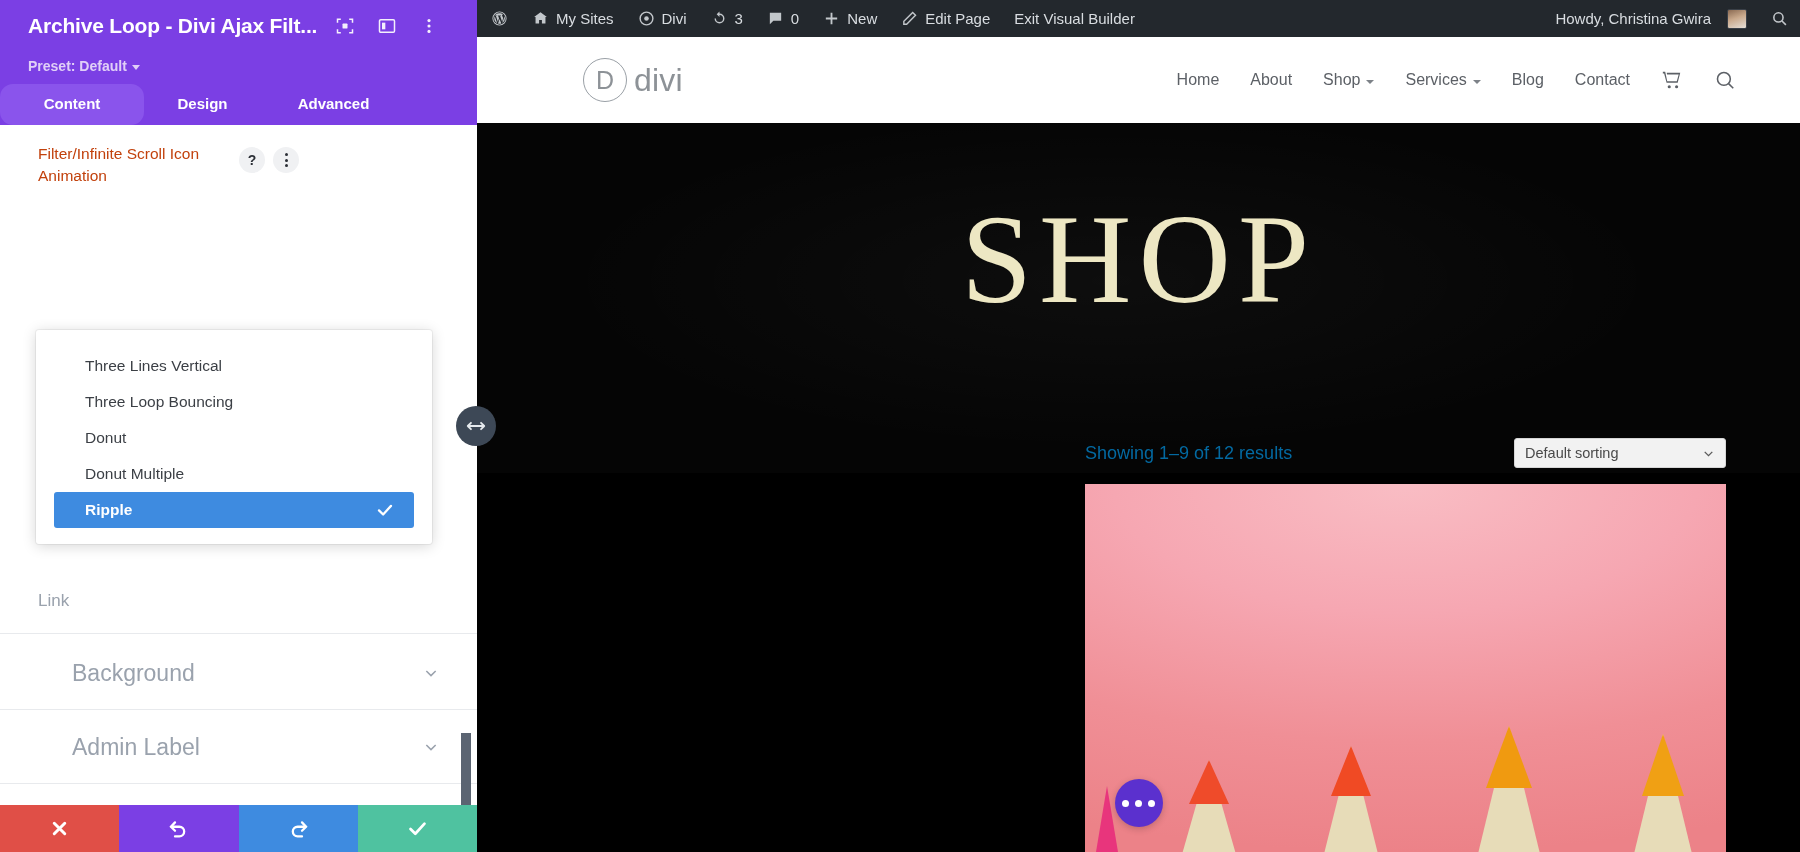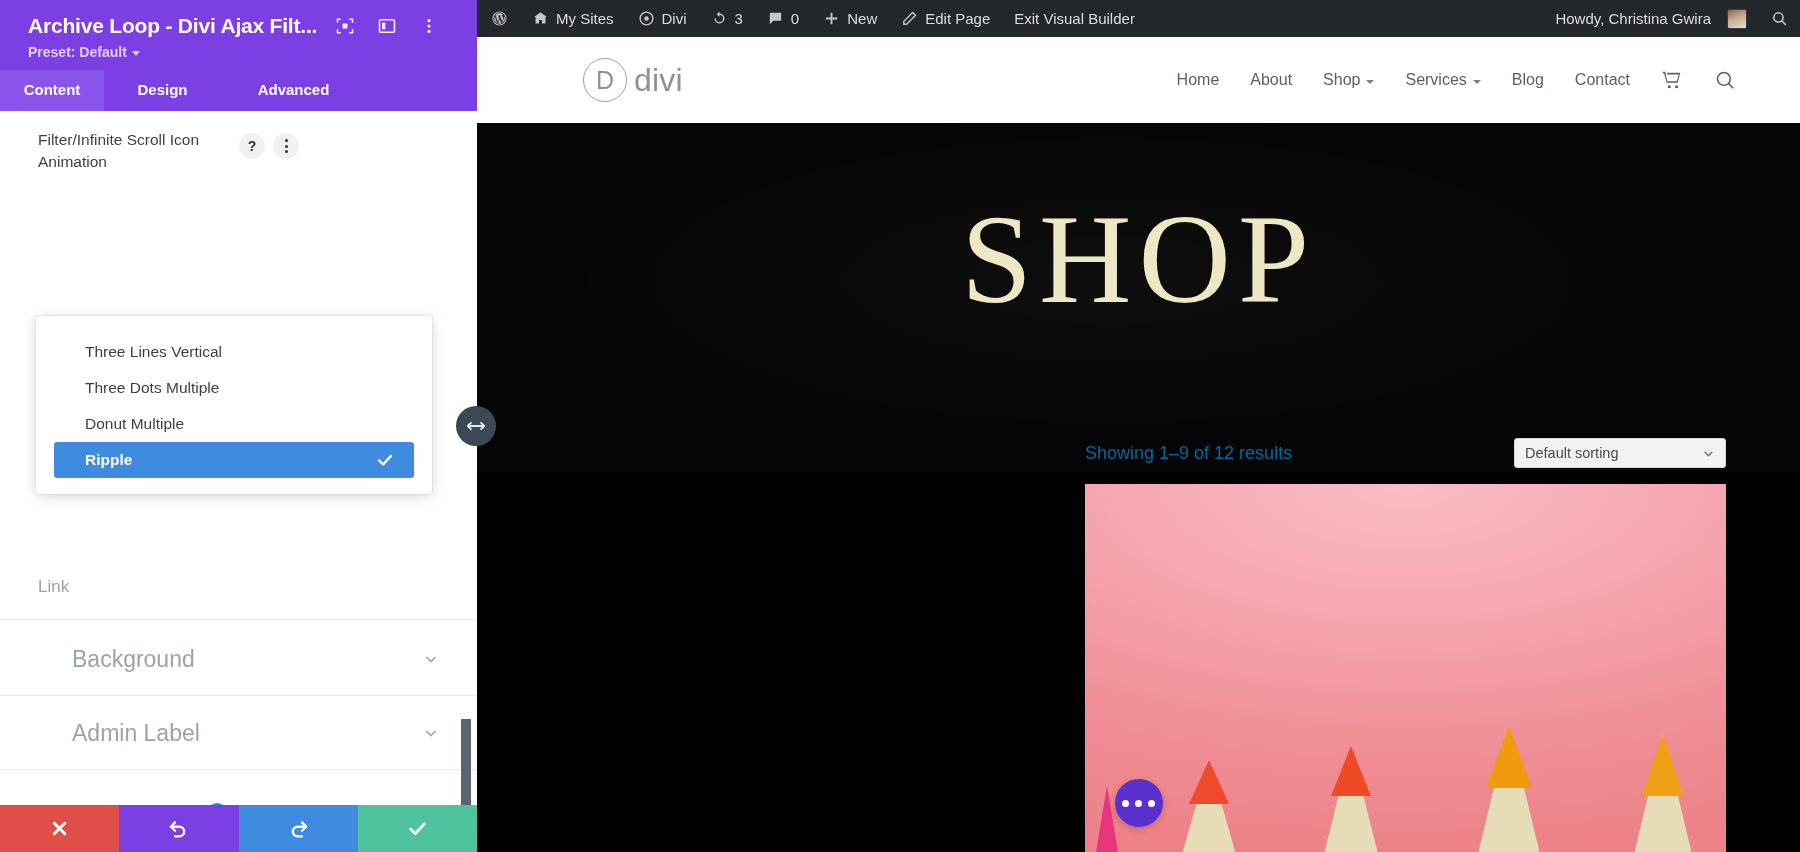--- a/index.html
+++ b/index.html
@@ -24,44 +24,44 @@
     padding:14px 22px 10px 28px; position:relative;
   }
   .panel-header-row { display:flex; align-items:center; }
   .panel-title {
     color:#fff; font-size:21px; font-weight:700; letter-spacing:-0.2px;
     white-space:nowrap; flex:0 0 auto;
   }
   .panel-header-icons { display:flex; align-items:center; margin-left:18px; gap:22px; }
   .hicon { width:20px; height:20px; opacity:.92; cursor:pointer; display:block; }
   .panel-preset {
-    color:#E0CFF7; font-size:14px; margin-top:6px; font-weight:600;
+    color:#E0CFF7; font-size:14px; margin-top:20px; font-weight:600;
     display:flex; align-items:center; gap:5px;
   }
   .caret-down {
     width:0;height:0;border-left:4px solid transparent;border-right:4px solid transparent;
     border-top:5px solid #E0CFF7; display:inline-block; margin-top:2px;
   }
   .tabs { display:flex; background:#7B3FE4; }
   .tab {
     flex:0 0 auto; padding:11px 0 13px 0; color:#fff; font-size:15px; font-weight:600;
     text-align:center; cursor:pointer;
   }
-  .tab.w1 { width:104px; }
+  .tab.w1 { width:144px;border-radius:13px; }
   .tab.w2 { width:117px; }
   .tab.w3 { width:145px; }
   .tab.active { background:#8A54EC; }
 
   .panel-body { position:relative; flex:1; background:#fff; overflow:hidden; }
 
   .field-label-row {
     display:flex; align-items:flex-start; padding:18px 22px 0 38px;
   }
   .field-label {
-    font-size:15.5px; color:#404040; line-height:1.42; max-width:205px; font-weight:400;
+    font-size:15.5px; color:#c2410c; line-height:1.42; max-width:205px; font-weight:400;
   }
   .field-btns { margin-left:auto; display:flex; gap:8px; padding-top:4px; padding-right:156px;}
   .round-btn {
     width:26px;height:26px;border-radius:50%;background:#F0F1F3;
     display:flex;align-items:center;justify-content:center;cursor:pointer;
     font-size:14px;color:#2b2f36;font-weight:700;
   }
   .dots-vert { display:flex; flex-direction:column; gap:2.5px; align-items:center; }
   .dots-vert i { width:3px;height:3px;border-radius:50%;background:#2b2f36;display:block; }
 
@@ -274,21 +274,22 @@
       </div>
       <div class="sec-divider" style="top:658px;"></div>
 
       <div class="help-row">
         <span class="help-circ">?</span>
         <span class="help-txt">Help</span>
       </div>
 
       <div class="dropdown">
         <div class="dd-item">Three Lines Vertical</div>
-        <div class="dd-item">Three Dots Multiple</div>
+        <div class="dd-item">Three Loop Bouncing</div>
+        <div class="dd-item">Donut</div>
         <div class="dd-item">Donut Multiple</div>
         <div class="dd-item selected">
           <span>Ripple</span>
           <svg class="dd-check" viewBox="0 0 24 24" fill="none" stroke="#fff" stroke-width="3" stroke-linecap="round" stroke-linejoin="round">
               <path d="M4 12.5l5.5 5.5L20 6.5"></path>
             </svg>
         </div>
       </div>
 
       <div class="panel-scroll"></div>

